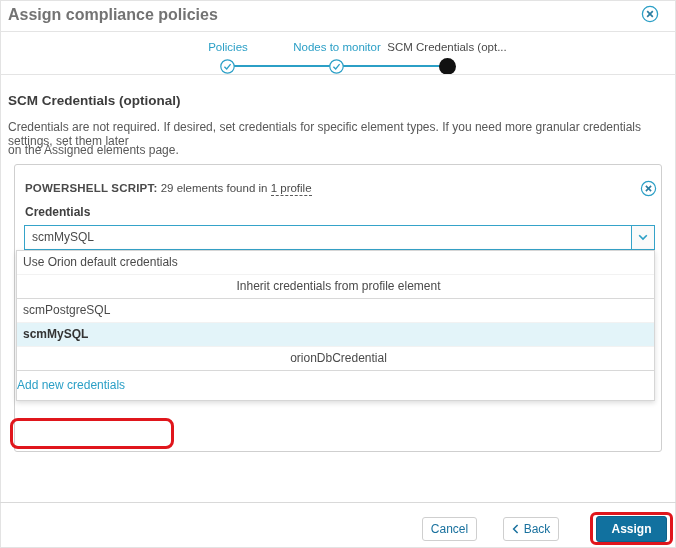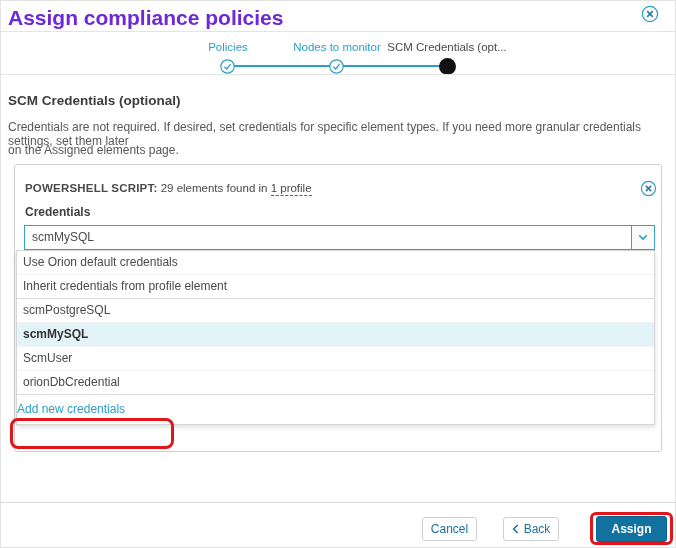--- a/index.html
+++ b/index.html
@@ -14,21 +14,21 @@
   .frame {
     position: absolute; inset: 0;
     border: 1px solid #e3e3e3;
     pointer-events: none;
   }
   .abs { position: absolute; }
 
   
   .dialog-title {
     left: 8px; top: 6px;
-    font-size: 21px; font-weight: bold; color: #6d28d9;
+    font-size: 16px; font-weight: bold; color: #737373;
   }
   .dialog-close { left: 641px; top: 5px; width: 18px; height: 18px; cursor: pointer; }
 
   .hr { left: 0; right: 0; height: 1px; background: #e4e4e4; }
   .hr1 { top: 31px; }
   .hr2 { top: 74px; }
 
   
   .step-label {
     top: 41px; transform: translateX(-50%);
@@ -89,21 +89,21 @@
     box-shadow: 0 2px 5px rgba(0,0,0,.14);
     z-index: 5;
   }
   .opt {
     height: 24px; line-height: 23px;
     font-size: 12px; color: #4a4a4a;
     padding-left: 6px; cursor: pointer;
     border-bottom: 1px solid #f2f2f2;
     background: #fff;
   }
-  .opt.group-end { border-bottom: 1px solid #d8d8d8; }
+  .opt.group-end { border-bottom: 1px solid #d8d8d8; text-align: center; }
   .opt.selected { background: #e3f4f9; font-weight: bold; color: #333; }
   .opt-add {
     height: 29px; line-height: 28px;
     font-size: 12px; color: #2b9fc6;
     padding-left: 0; cursor: pointer; background: #fff;
   }
 
   
   .annotation {
     border: 3px solid #e0161c; border-radius: 8px;
@@ -188,21 +188,20 @@
       <polyline points="1.2,1.2 5,5 8.8,1.2" fill="none" stroke="#2b9fc6" stroke-width="1.6"></polyline>
     </svg>
   </div>
 </div>
 
 <div class="abs dropdown">
   <div class="opt">Use Orion default credentials</div>
   <div class="opt group-end">Inherit credentials from profile element</div>
   <div class="opt">scmPostgreSQL</div>
   <div class="opt selected">scmMySQL</div>
-  <div class="opt">ScmUser</div>
   <div class="opt group-end">orionDbCredential</div>
   <div class="opt-add">Add new credentials</div>
 </div>
 
 <div class="abs annotation ann-add"></div>
 <div class="abs annotation ann-assign"></div>
 
 <div class="abs hr hr3"></div>
 <button class="btn btn-cancel">
   <span>Cancel</span>

